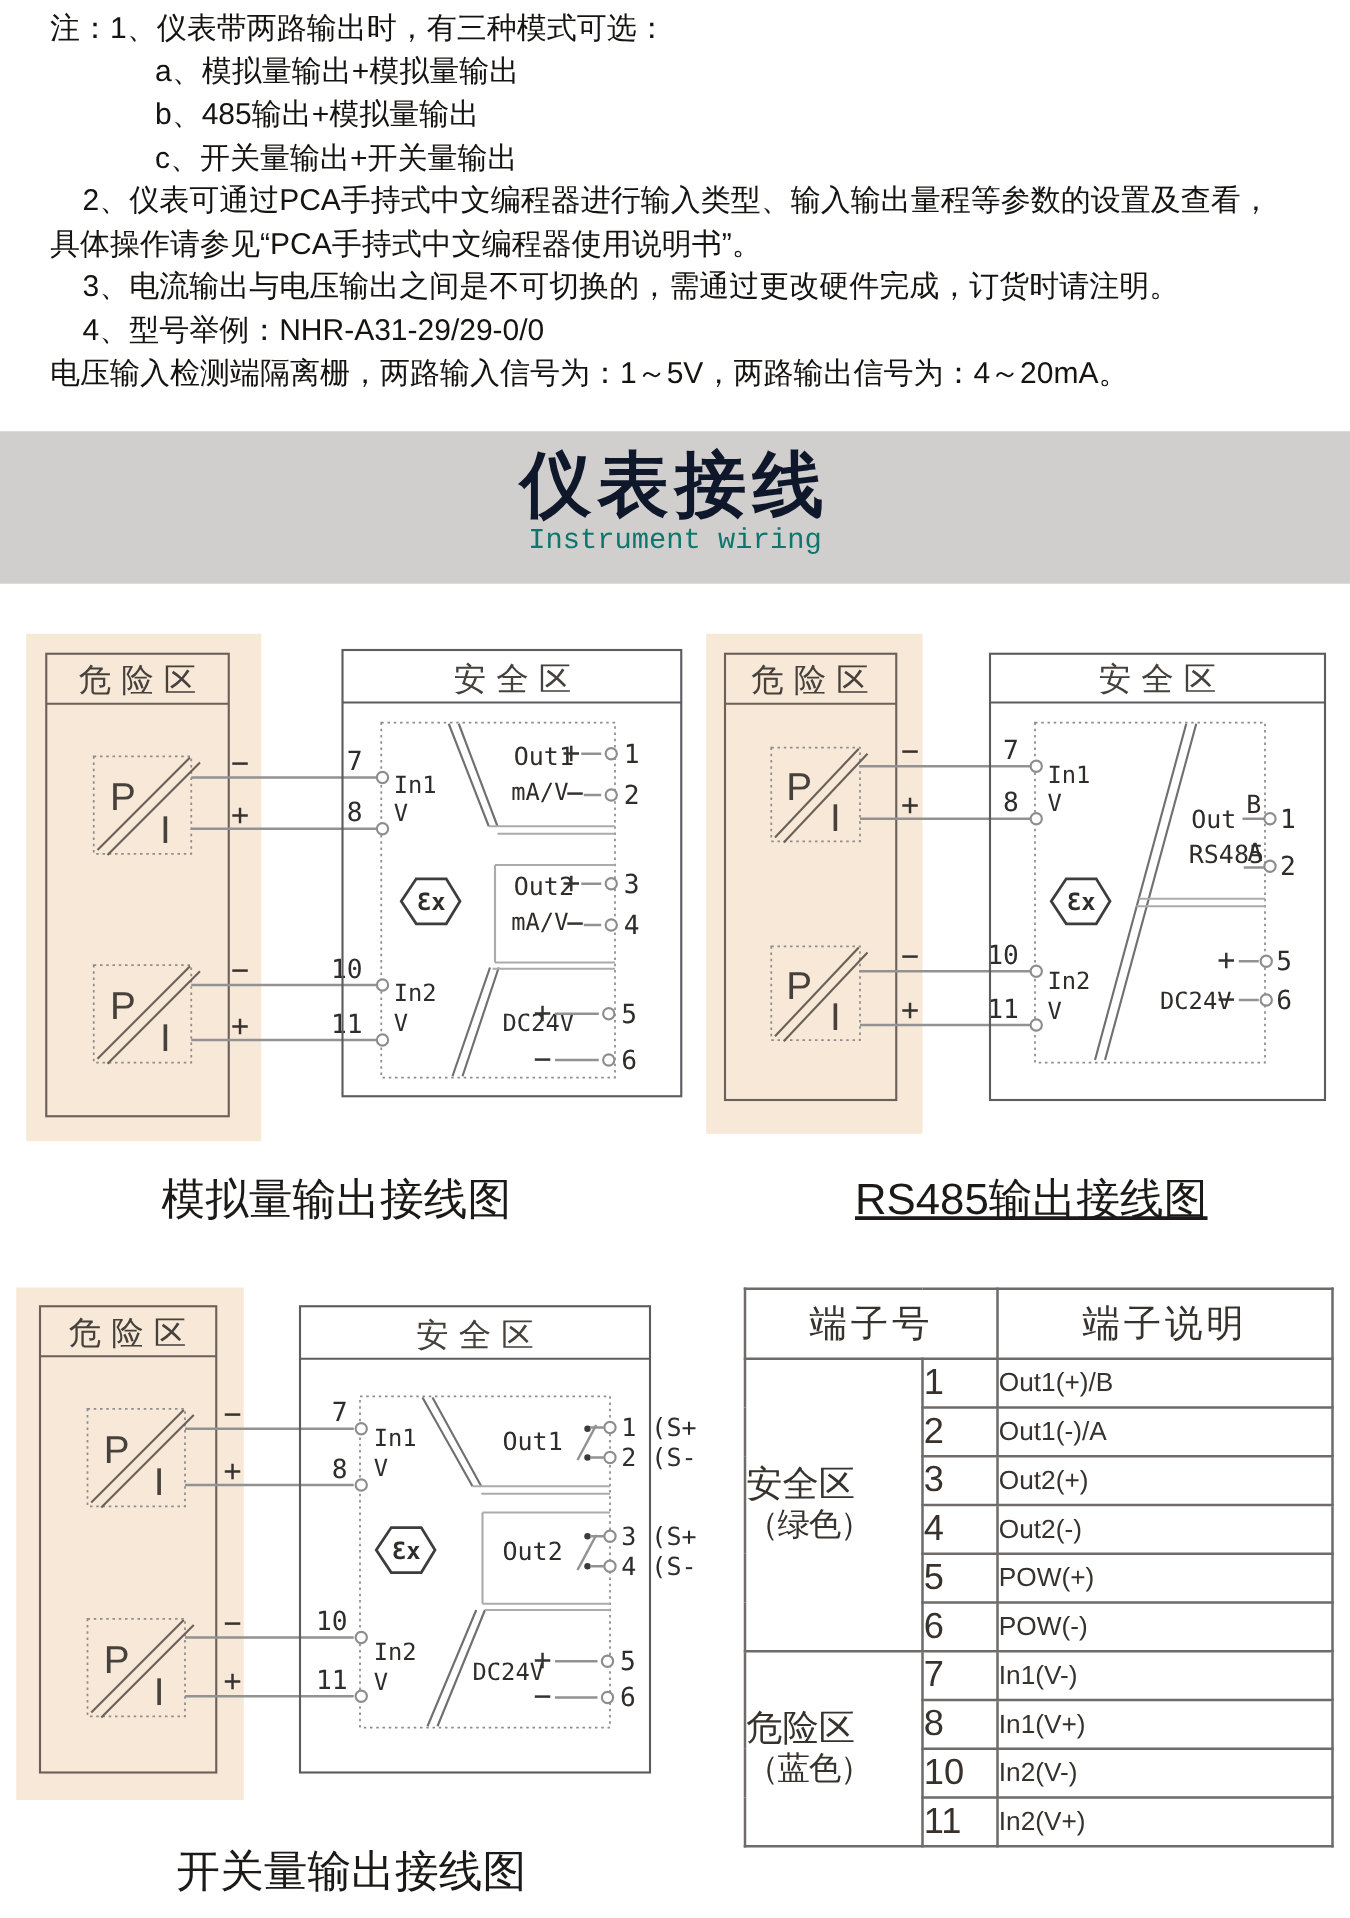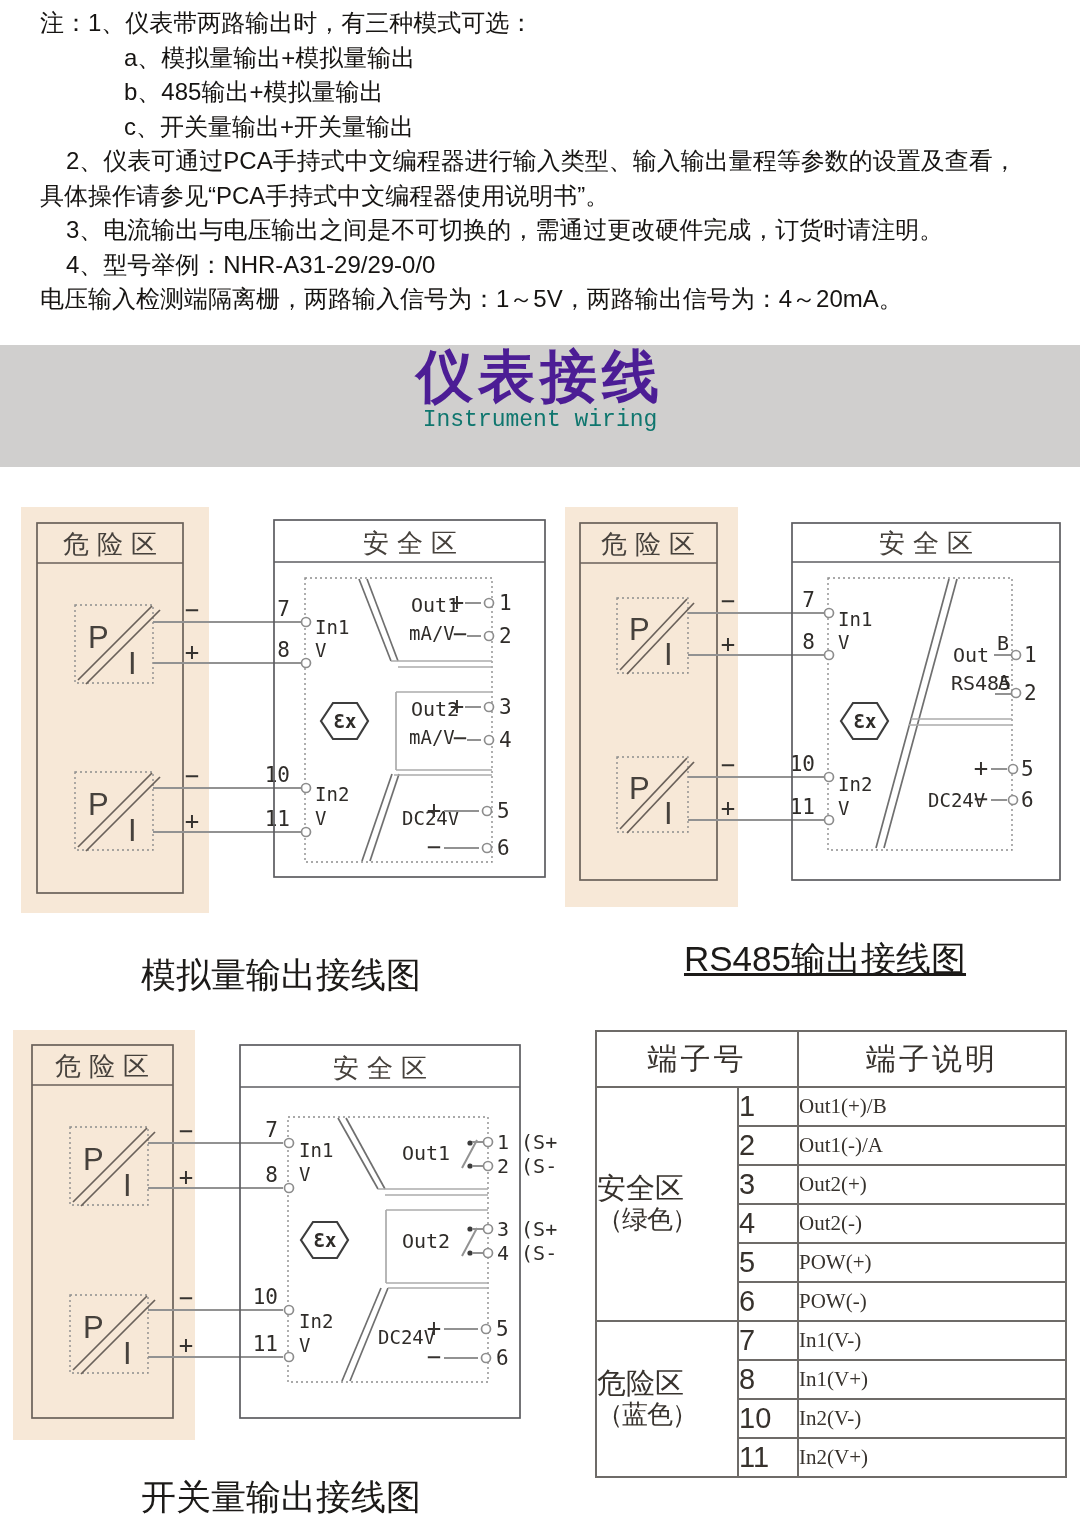--- a/index.html
+++ b/index.html
@@ -8,25 +8,25 @@
     font-family:"Liberation Sans","DejaVu Sans",sans-serif;overflow:hidden;
     color:#141414;
   }
   
   .notes{position:absolute;left:40px;top:6px;width:1030px;font-size:24px;line-height:34.5px;color:#161412;}
   .notes .ln{white-space:nowrap;}
   .ind1{padding-left:26px;}
   .ind2{padding-left:84px;}
   
   .banner{position:absolute;left:0;top:345px;width:1080px;height:122px;background:#d0cfce;text-align:center;}
-  .banner-title{font-size:57px;font-weight:bold;letter-spacing:5px;color:#4c1d95;padding-top:0;line-height:62px;}
+  .banner-title{font-size:57px;font-weight:bold;letter-spacing:5px;color:#0f172a;padding-top:12px;line-height:62px;}
   .banner-sub{font-size:23px;color:#0f766e;line-height:26px;font-family:Liberation Mono, monospace;}
   
   .caption{position:absolute;font-size:35px;color:#1c1a18;text-align:center;white-space:nowrap;}
-  .cap-analog{left:116px;top:936px;width:330px;margin-top:16px;}
+  .cap-analog{left:104px;top:936px;width:330px;}
   .cap-rs485{left:655px;top:936px;width:340px;text-decoration:underline;}
   .cap-switch{left:116px;top:1474px;width:330px;}
   
   svg{position:absolute;}
   .svg-analog{left:10px;top:495px;}
   .svg-rs485{left:555px;top:495px;}
   .svg-switch{left:5px;top:1020px;}
   .peach{fill:#f7e8d7;}
   .dbox{fill:none;stroke:#6a615a;stroke-width:1.7;}
   .sbox{fill:none;stroke:#5c5c60;stroke-width:1.7;}
@@ -43,21 +43,21 @@
   .sign{font-size:24px;text-anchor:middle;fill:#35322f;font-family:"DejaVu Sans Mono",monospace;}
   .pi{font-size:31px;fill:#46413c;font-family:"Liberation Sans",sans-serif;}
   .exm{font-size:19px;font-weight:bold;text-anchor:middle;}
   .tend{text-anchor:end;} .tmid{text-anchor:middle;}
   
   .ttable{position:absolute;left:595px;top:1030px;border-collapse:collapse;table-layout:fixed;}
   .ttable th,.ttable td{border:2px solid #6e6b68;vertical-align:middle;padding:0;}
   .ttable th{height:54px;font-size:30px;font-weight:normal;color:#37322d;letter-spacing:3px;}
   .ttable td{height:37px;}
   .td-no{font-size:29px;color:#37322d;width:58px;}
-  .td-desc{font-size:21px;font-family:Liberation Serif, serif;color:#37322d;width:266px;}
+  .td-desc{font-size:21px;font-family:Liberation Sans, sans-serif;color:#37322d;width:266px;}
   .td-group{width:140px;font-size:29px;color:#37322d;line-height:31px;}
   .td-group .gsub{font-size:26px;letter-spacing:-1px;}
 </style>
 </head>
 <body>
 
 <div class="notes">
   <div class="ln">注：1、仪表带两路输出时，有三种模式可选：</div>
   <div class="ln ind2">a、模拟量输出+模拟量输出</div>
   <div class="ln ind2">b、485输出+模拟量输出</div>

